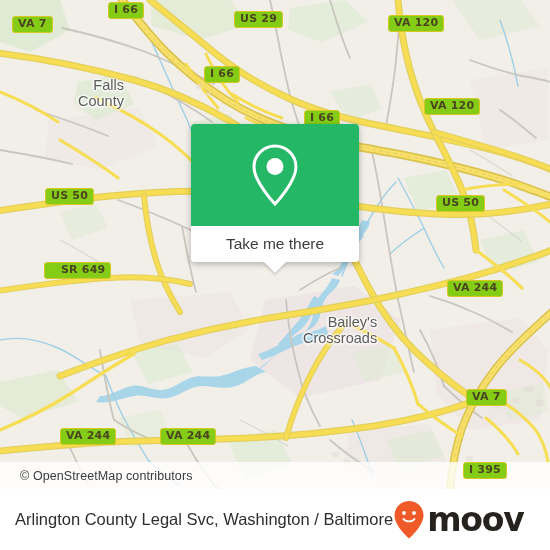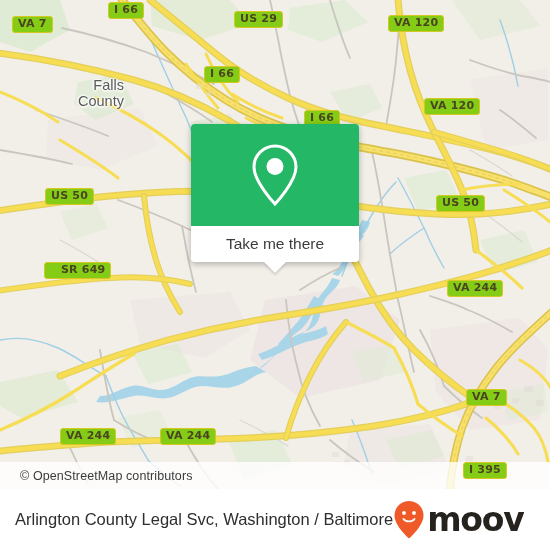--- a/index.html
+++ b/index.html
@@ -366,20 +366,24 @@
     <div class="shield" style="left:447px; top:280px;">VA 244</div>
     <div class="shield" style="left:60px;  top:428px;">VA 244</div>
     <div class="shield" style="left:160px; top:428px;">VA 244</div>
     <div class="shield" style="left:466px; top:389px;">VA 7</div>
     <div class="shield" style="left:463px; top:462px;">I 395</div>
 
     <div class="place" style="left:78px; top:77px;">
       <div>Falls</div>
       <div>County</div>
     </div>
+    <div class="place" style="left:303px; top:314px;">
+      <div>Bailey's</div>
+      <div>Crossroads</div>
+    </div>
 
     <div id="attrib">
       <span>© OpenStreetMap contributors</span>
     </div>
   </div>
 
   <div id="popup">
     <div id="popup-head">
       <svg width="52" height="64" viewBox="0 0 52 64">
         <path d="M26 3 C14.4 3 5 12.4 5 24 C5 39 26 61 26 61 C26 61 47 39 47 24 C47 12.4 37.6 3 26 3 Z" fill="none" stroke="#ffffff" stroke-width="3"></path>

